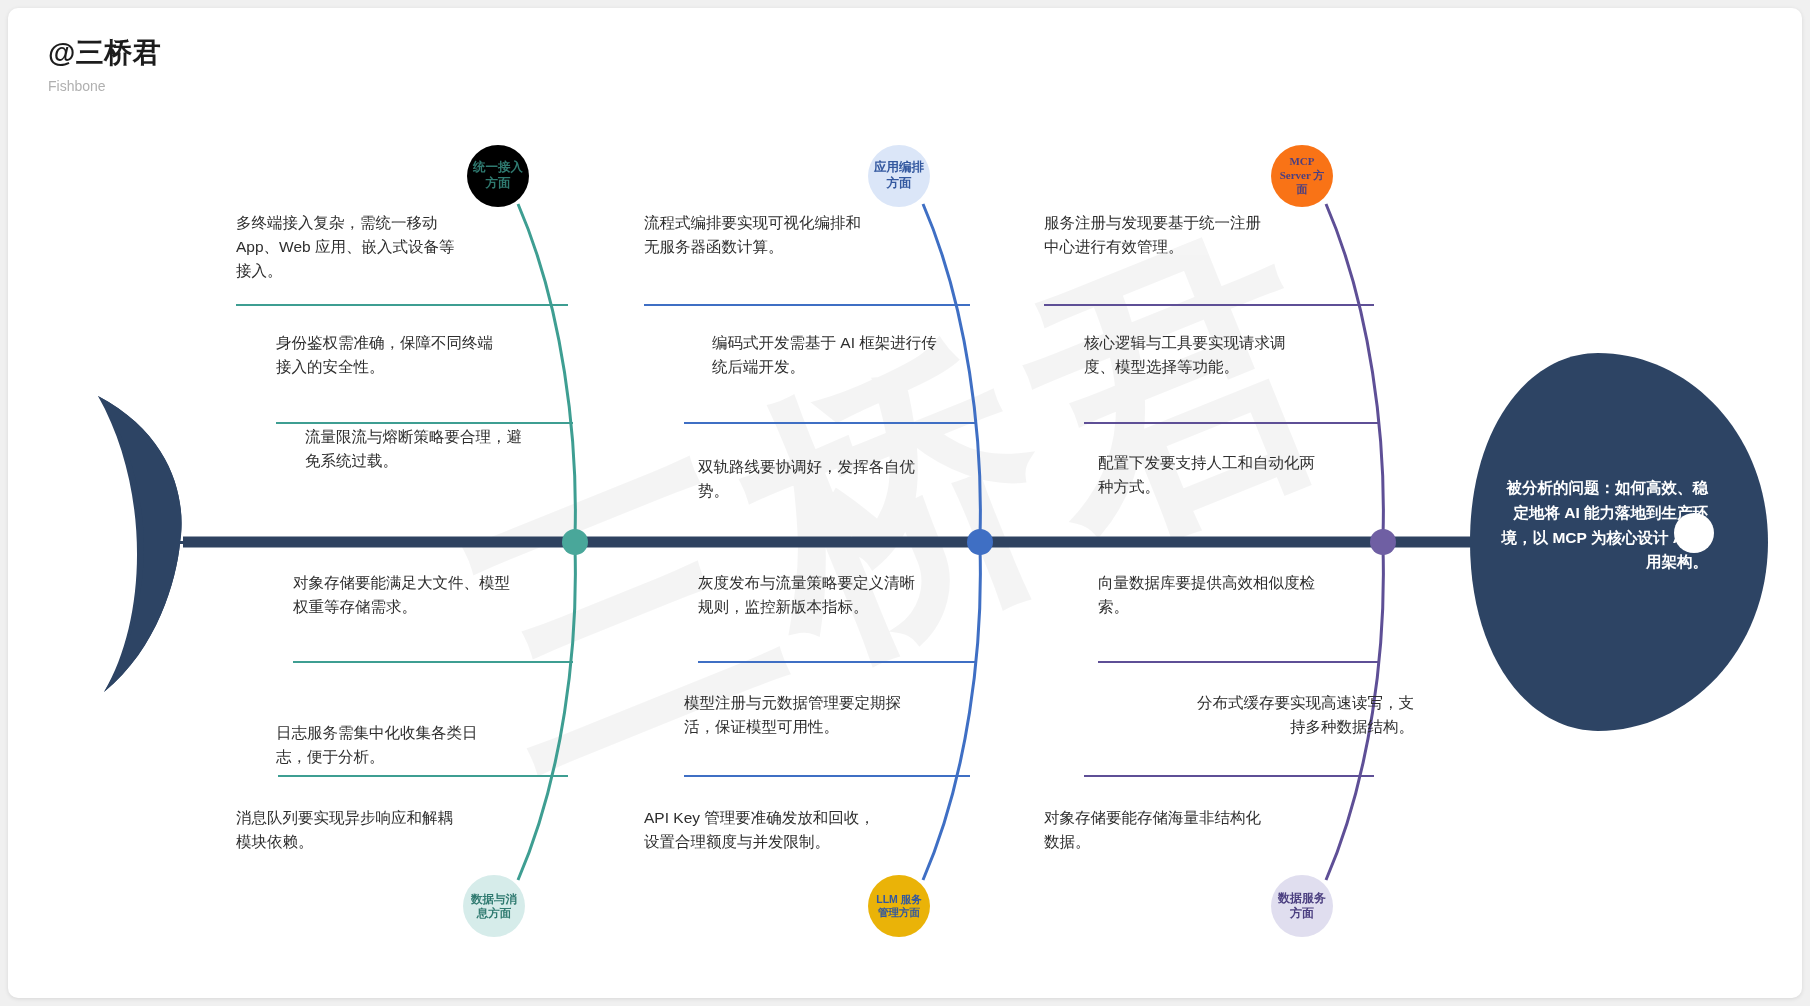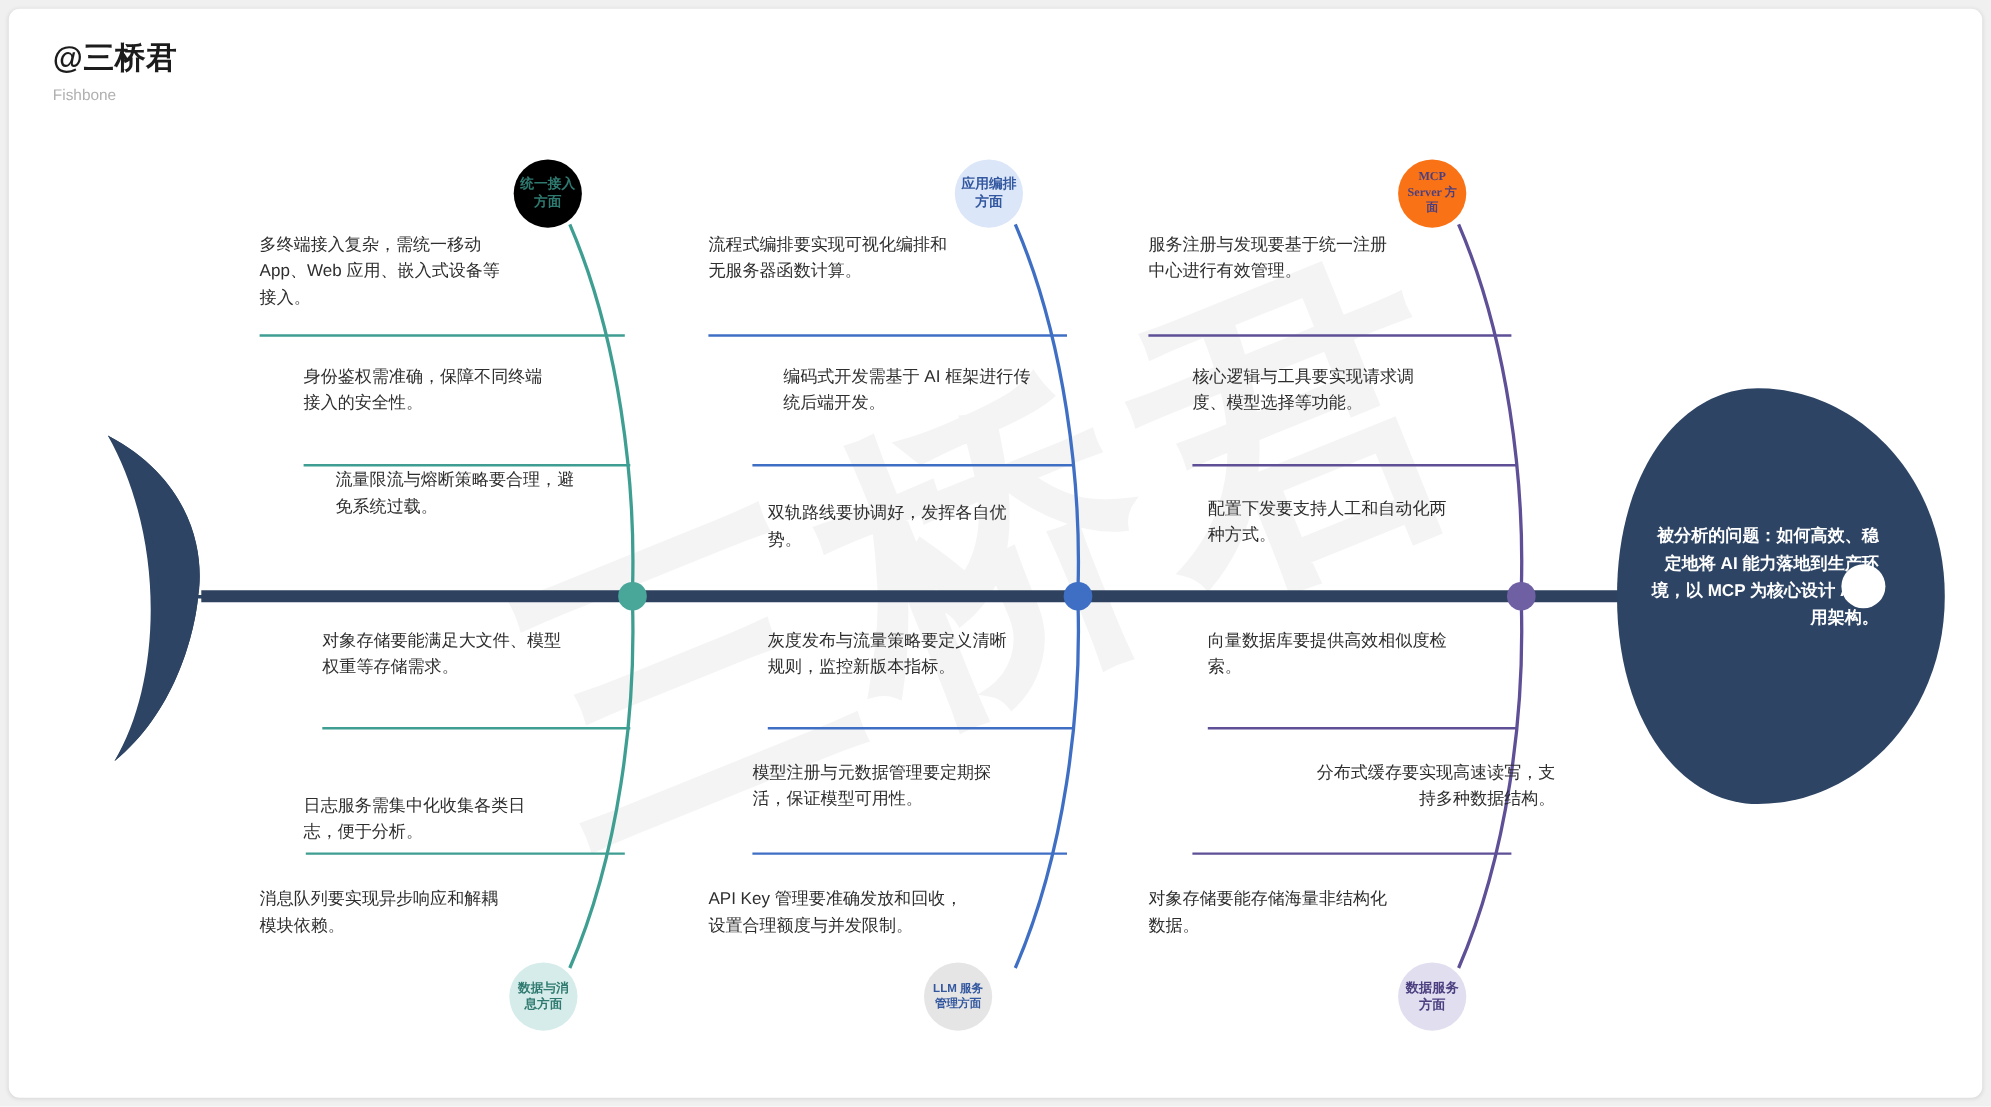--- a/index.html
+++ b/index.html
@@ -111,21 +111,21 @@
   </div>
   <div class="cat-label" style="left:860px;top:137px;background:#dbe6f8;color:#33589f;">
     <span>应用编排方面</span>
   </div>
   <div class="cat-label" style="left:1263px;top:137px;background:#f97316;color:#4b3f80;font-size:11px;font-family:Liberation Serif, serif;">
     <span>MCP Server 方面</span>
   </div>
   <div class="cat-label" style="left:455px;top:867px;background:#d6ecea;color:#2f7a70;font-size:11.5px;">
     <span>数据与消息方面</span>
   </div>
-  <div class="cat-label" style="left:832px;top:867px;background:#e5e5e5;color:#33589f;font-size:10.5px;">
+  <div class="cat-label" style="left:860px;top:867px;background:#eab308;color:#33589f;font-size:10.5px;">
     <span>LLM 服务管理方面</span>
   </div>
   <div class="cat-label" style="left:1263px;top:867px;background:#e0deef;color:#4b3f80;font-size:12px;">
     <span>数据服务方面</span>
   </div>
 
   <div class="note" style="left:228px;top:203px;width:340px;">多终端接入复杂，需统一移动
 App、Web 应用、嵌入式设备等
 接入。</div>
   <div class="note" style="left:268px;top:323px;width:330px;">身份鉴权需准确，保障不同终端

